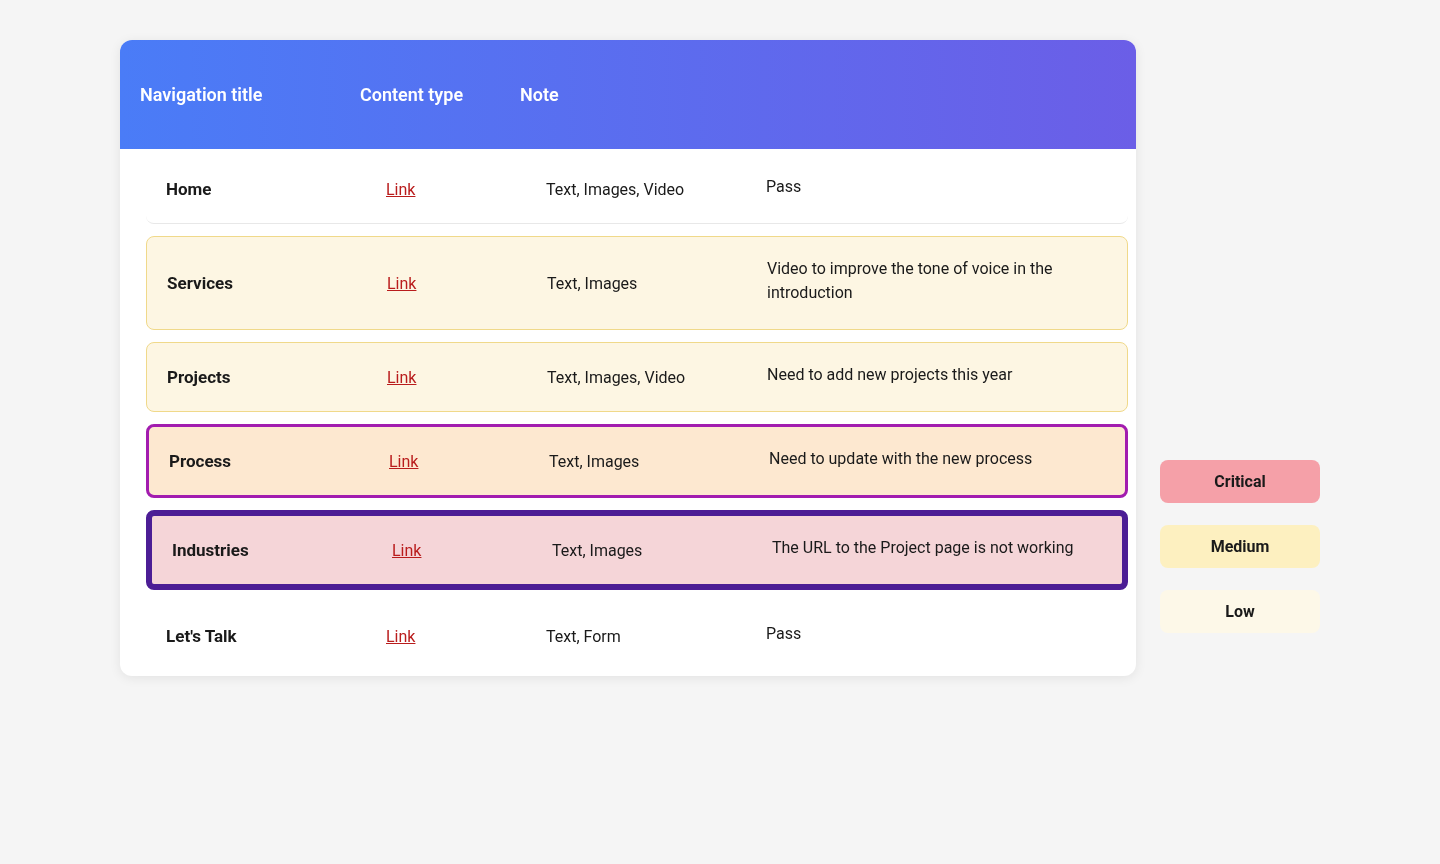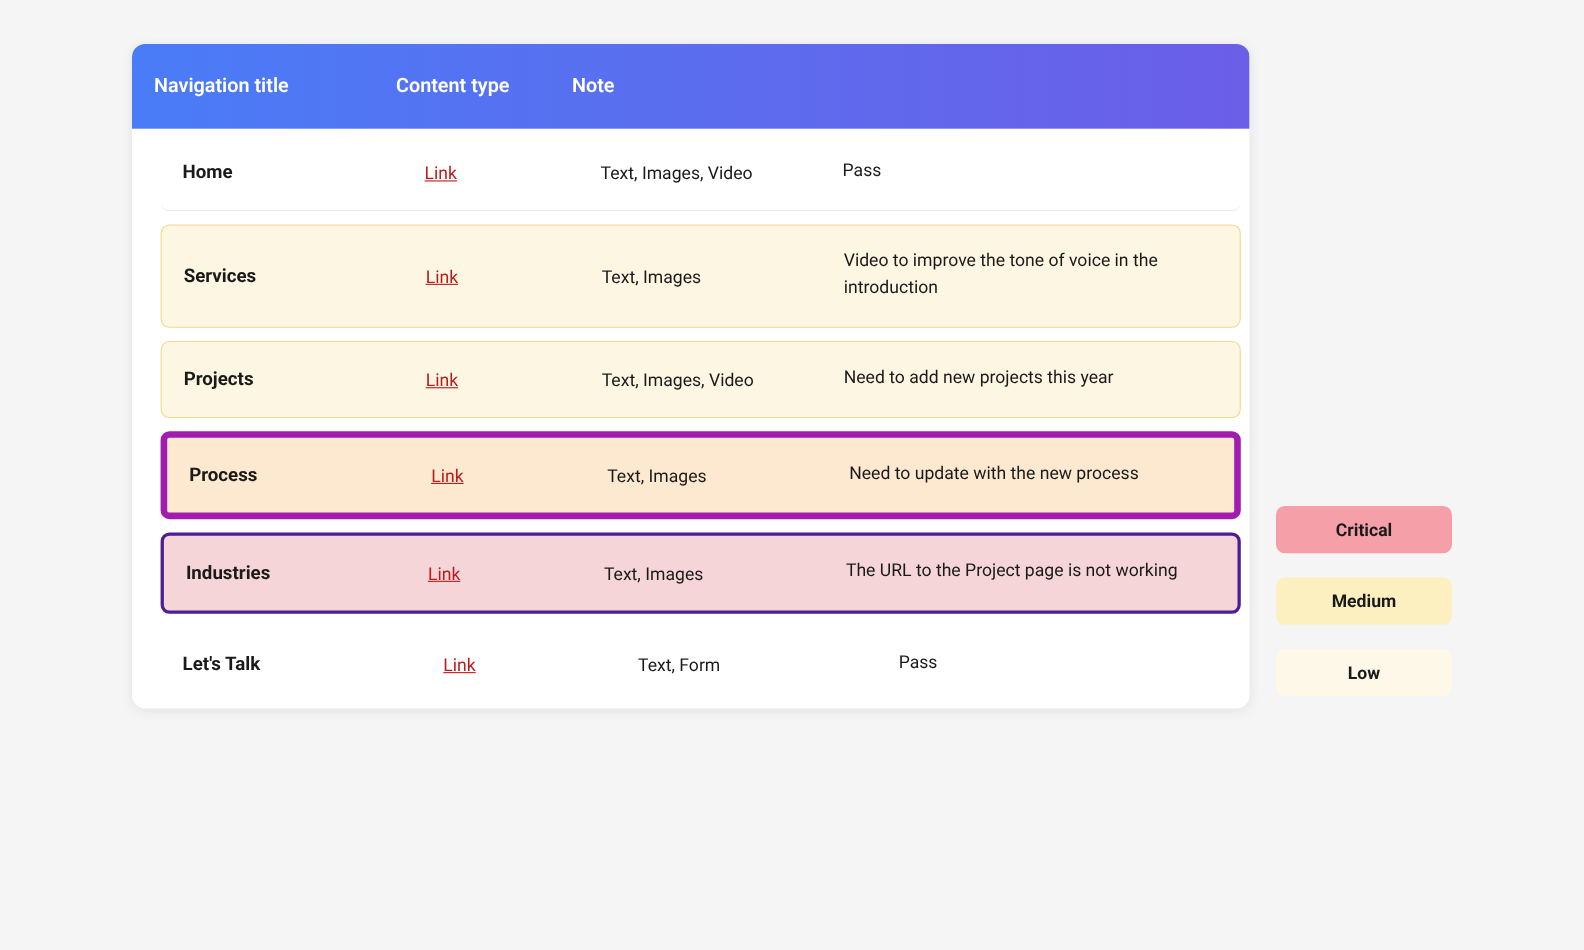--- a/index.html
+++ b/index.html
@@ -29,52 +29,51 @@
     .table-header {
       background: linear-gradient(90deg, #4a7cf7 0%, #6b5ee7 100%);
       display: grid;
       grid-template-columns: 220px 160px 220px 1fr;
       padding: 0;
     }
     .table-header .col-head {
       color: #fff;
       font-size: 18px;
       font-weight: 600;
-      padding: 28px 20px;
+      padding: 44px 20px;
     }
     .table-body {
       display: flex;
       flex-direction: column;
       padding-left: 18px;
     }
     .table-row {
       display: grid;
       grid-template-columns: 220px 160px 220px 1fr;
       border-bottom: 1px solid #e8e8e8;
       border-radius: 8px;
       margin: 6px 8px;
     }
     .table-row:last-child {
       border-bottom: none;
-      gap: 17px;
     }
     .table-row.row-white {
       background: #fff;
     }
     .table-row.row-yellow {
       background: #fdf6e3;
       border: 1px solid #f0d98a;
     }
     .table-row.row-peach {
       background: #fde8d0;
-      border: 6px solid #a21caf;
+      border: 3px solid #a21caf;
     }
     .table-row.row-pink {
       background: #f5d5d8;
-      border: 3px solid #4c1d95;
+      border: 6px solid #4c1d95;
     }
     .table-cell {
       padding: 24px 20px;
       font-size: 16px;
       color: #1a1a1a;
       display: flex;
       align-items: center;
     }
     .cell-nav-title {
       font-weight: 700;

